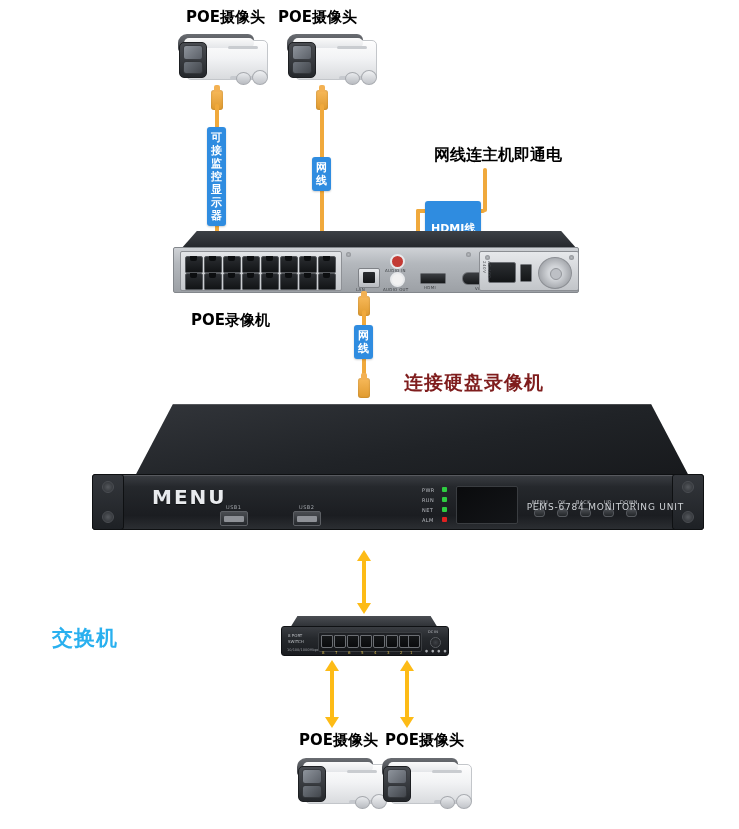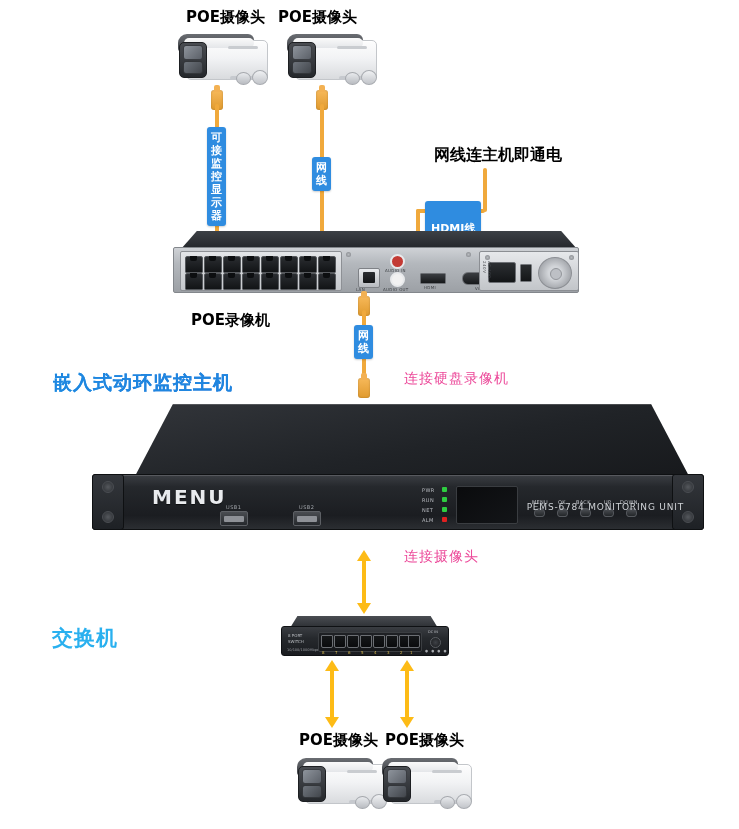--- a/index.html
+++ b/index.html
@@ -3,21 +3,21 @@
 <meta charset="utf-8">
 <style>
   html,body{margin:0;padding:0;background:#ffffff;}
   body{width:739px;height:829px;position:relative;overflow:hidden;
        font-family:"DejaVu Sans","Liberation Sans",sans-serif;}
   .stage{position:absolute;inset:0;}
 
   
   .lbl{position:absolute;white-space:nowrap;}
   .lbl-dark{color:#000000;font-size:15px;font-weight:700;}
-  .lbl-blue{color:#ec4899;font-size:14px;font-weight:400;letter-spacing:1px;}
+  .lbl-blue{color:#7f1d1d;font-size:19px;font-weight:700;letter-spacing:1px;}
   .lbl-cyan{color:#29b0ef;font-size:19px;font-weight:800;letter-spacing:1px;}
   .lbl-grad{font-size:19px;font-weight:800;letter-spacing:1px;
             background:linear-gradient(90deg,#29b0ef 0%,#1769d6 60%);
             -webkit-background-clip:text;background-clip:text;color:#1f86e0;}
 
   
   .cable{position:absolute;background:#f0a93c;border-radius:2px;}
   .cable-v{width:4px;}
   .cable-h{height:4px;}
   .plug{position:absolute;width:12px;height:20px;border-radius:3px;
@@ -265,21 +265,20 @@
     </div>
   </div>
 
   <div class="lbl lbl-dark" style="left:191px;top:311px;">POE录像机</div>
 
   <div class="plug" style="left:358px;top:296px;"></div>
   <div class="cable cable-v" style="left:362px;top:310px;height:82px;"></div>
   <div class="plug" style="left:358px;top:378px;"></div>
   <div class="badge badge-v" style="left:354px;top:325px;">网线</div>
 
-  <div class="lbl lbl-grad" style="left:53px;top:370px;">嵌入式动环监控主机</div>
   <div class="lbl lbl-blue" style="left:404px;top:370px;">连接硬盘录像机</div>
 
   <div class="unit">
     <div class="chassis"></div>
     <div class="front"></div>
 
     <div class="ear" style="left:0;">
       <div class="earhole" style="left:9px;top:6px;"></div>
       <div class="earhole" style="left:9px;top:36px;"></div>
     </div>
@@ -318,21 +317,20 @@
     <div class="knob" style="left:534px;top:104px;"></div>
 
     <div class="model">PEMS-6784 MONITORING UNIT</div>
   </div>
 
   <div class="arrow" style="left:357px;top:550px;height:64px;">
     <div class="head up"></div>
     <div class="shaft"></div>
     <div class="head dn"></div>
   </div>
-  <div class="lbl lbl-blue" style="left:404px;top:548px;">连接摄像头</div>
 
   <div class="lbl lbl-cyan" style="left:52px;top:624px;font-size:21px;">交换机</div>
 
   <div class="sw">
     <div class="top"></div>
     <div class="front">
       <div class="brand">8 PORT</div>
       <div class="brand" style="top:12px;">SWITCH</div>
       <div class="spec">10/100/1000Mbps</div>
 

